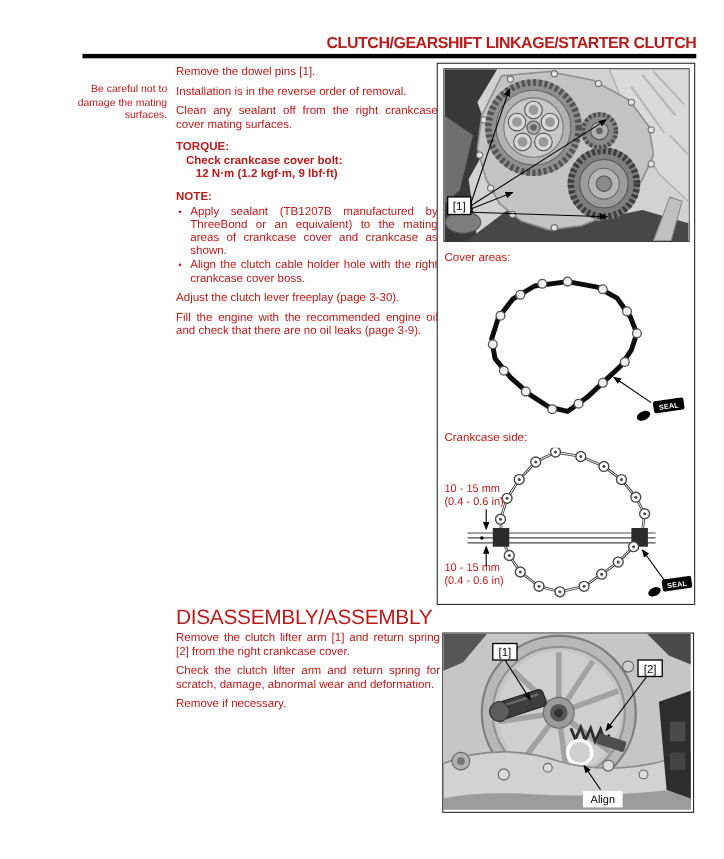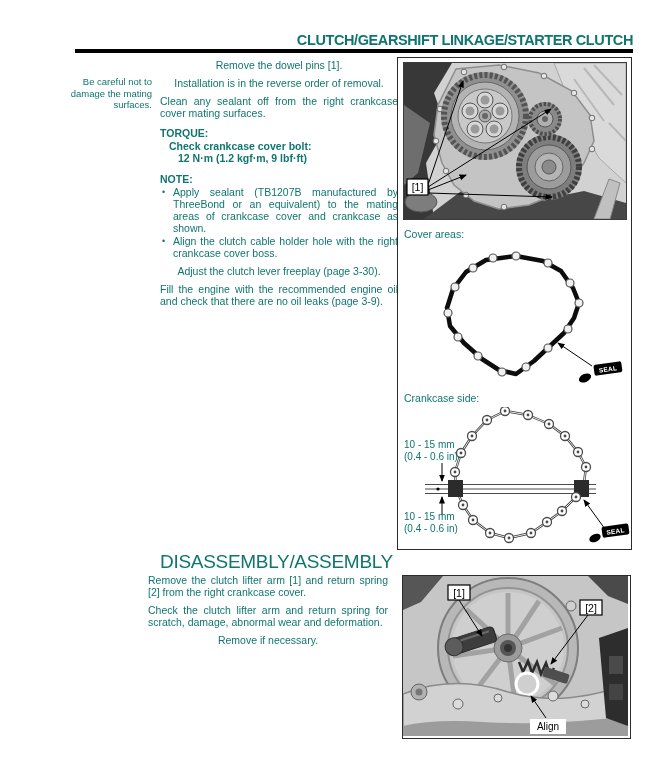--- a/index.html
+++ b/index.html
@@ -1,53 +1,53 @@
 <!DOCTYPE html>
 <html><head>
 <meta charset="utf-8">
 <style>
   html,body{margin:0;padding:0;background:#e8e8e8;}
   .page{
     position:relative; width:658px; height:781px; background:#ffffff;
-    font-family:"Liberation Sans", sans-serif; color:#0f766e;
+    font-family:"Liberation Sans", sans-serif; color:#b91c1c;
     margin:0 auto; overflow:hidden;
   }
   
   .hdr-title{
     position:absolute; top:32px; right:25px; font-size:14.5px; font-weight:bold;
     letter-spacing:-0.4px; white-space:nowrap;
   }
   .hdr-rule{ position:absolute; left:75px; top:49px; width:558px; height:4px; background:#000; }
 
   
   .margin-note{
     position:absolute; left:58px; top:76px; width:94px; text-align:right;
     font-size:9.5px; line-height:11.5px;
   }
 
   
   .main-col{ position:absolute; left:160px; top:59px; width:238px; }
   .body-text{ font-size:10.5px; line-height:12px; text-align:justify; margin:0 0 6px 0; }
-  .no-justify{ text-align:center; }
+  .no-justify{ text-align:left; }
   .torque-block{ margin:8px 0 6px 0; font-weight:bold; font-size:10.5px; line-height:12.5px; }
   .torque-l1{ margin-left:0; }
   .torque-l2{ margin-left:9px; }
   .torque-l3{ margin-left:18px; }
   .note-label{ font-weight:bold; font-size:10.5px; line-height:12px; margin:8px 0 1px 0; }
   .note-item{ display:flex; margin:0 0 1px 0; }
   .note-item .bullet{ width:11px; flex:0 0 11px; font-size:9px; line-height:12px; padding-left:2px; }
   .note-item .note-text{ flex:1; font-size:10.5px; line-height:12px; text-align:justify; }
   .after-note{ margin-top:6px; }
 
   
   .dis-heading{
     position:absolute; left:160px; top:551px; font-size:19px; font-weight:normal;
     letter-spacing:-0.3px; white-space:nowrap;
   }
-  .dis-col{ position:absolute; left:148px; top:574px; width:240px; }
+  .dis-col{ position:absolute; left:160px; top:574px; width:240px; }
 
   
   .figbox1{
     position:absolute; left:397px; top:57px; width:233px; height:491px;
     border:1px solid #2b2b2b; background:#fff;
   }
   .photo1{ position:absolute; left:5px; top:4px; width:222px; height:156px; border:1px solid #3c3c3c; }
   .fig-label{ position:absolute; left:6px; font-size:10.5px; line-height:12px; }
   .lbl-cover{ top:170px; }
   .lbl-crank{ top:334px; }

